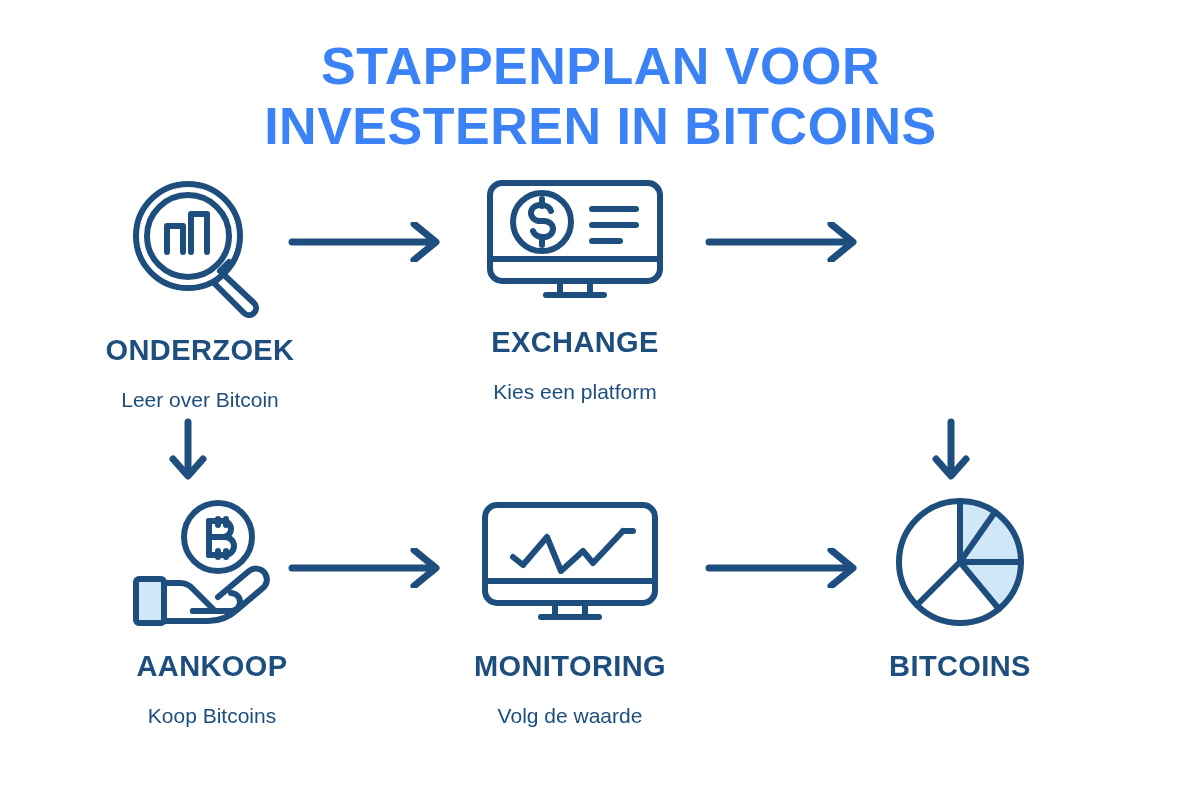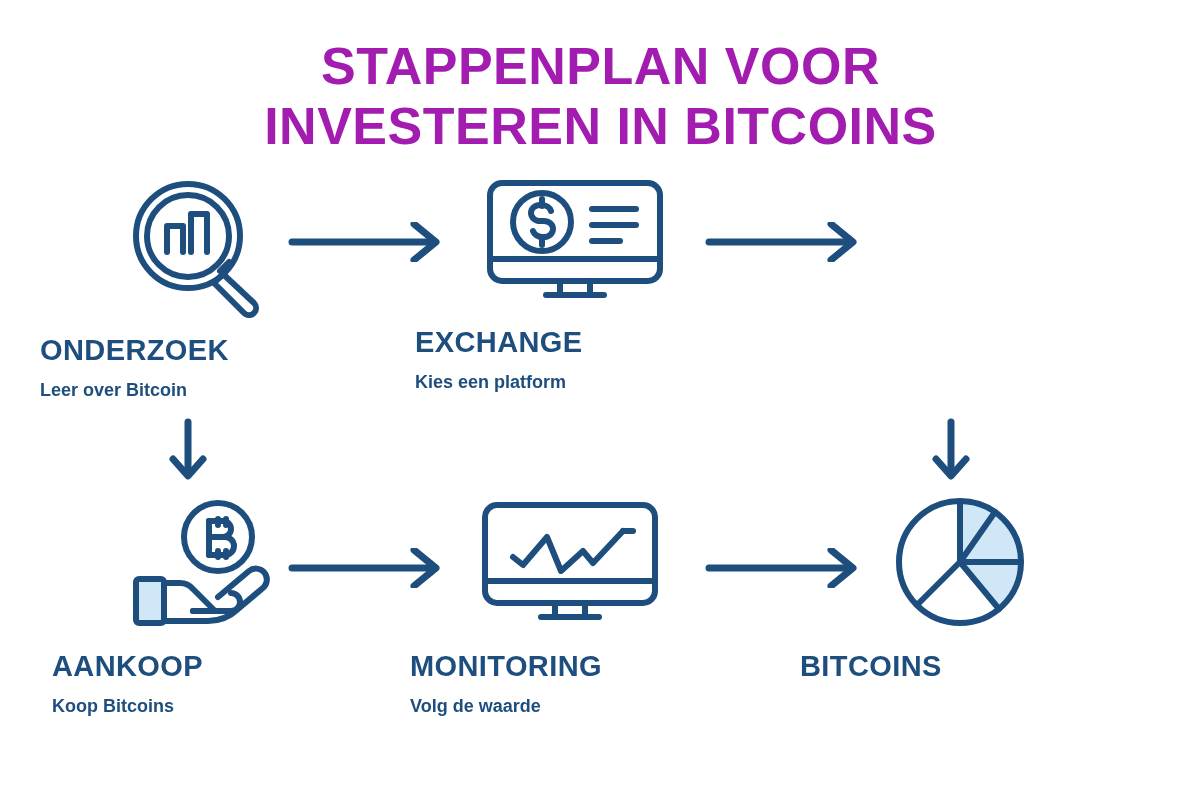--- a/index.html
+++ b/index.html
@@ -14,54 +14,54 @@
     width:1200px; height:800px;
     background:#ffffff;
   }
 
   
   .title {
     position:absolute;
     left:0; top:36px;
     width:1157px;
     text-align:center;
-    color:#a21caf;
+    color:#3b82f6;
     font-weight:bold;
     font-size:52px;
     line-height:1.16;
     letter-spacing:0.5px;
     padding-left:44px;
   }
   .title-line { display:block; white-space:nowrap; }
 
   
   .step {
     position:absolute;
     width:320px;
-    text-align:left;
+    text-align:center;
   }
   .step-icon {
     height:140px;
     display:flex;
     align-items:center;
     justify-content:center;
   }
   .step-title {
     color:#1d4e7e;
     font-weight:bold;
     font-size:29px;
     letter-spacing:0.4px;
     line-height:1;
   }
   .step-sub {
     color:#1d4e7e;
-    font-weight:bold;
-    font-size:18px;
+    font-weight:normal;
+    font-size:21px;
     line-height:1;
-    margin-top:16px;
+    margin-top:24px;
   }
 
   
   .step.row1 .step-icon { margin-bottom:18px; }
   
   .step.row2 .step-icon { margin-bottom:20px; }
 
   
   #step-onderzoek  { left:40px;  top:178px; }
   #step-exchange   { left:415px; top:170px; }

